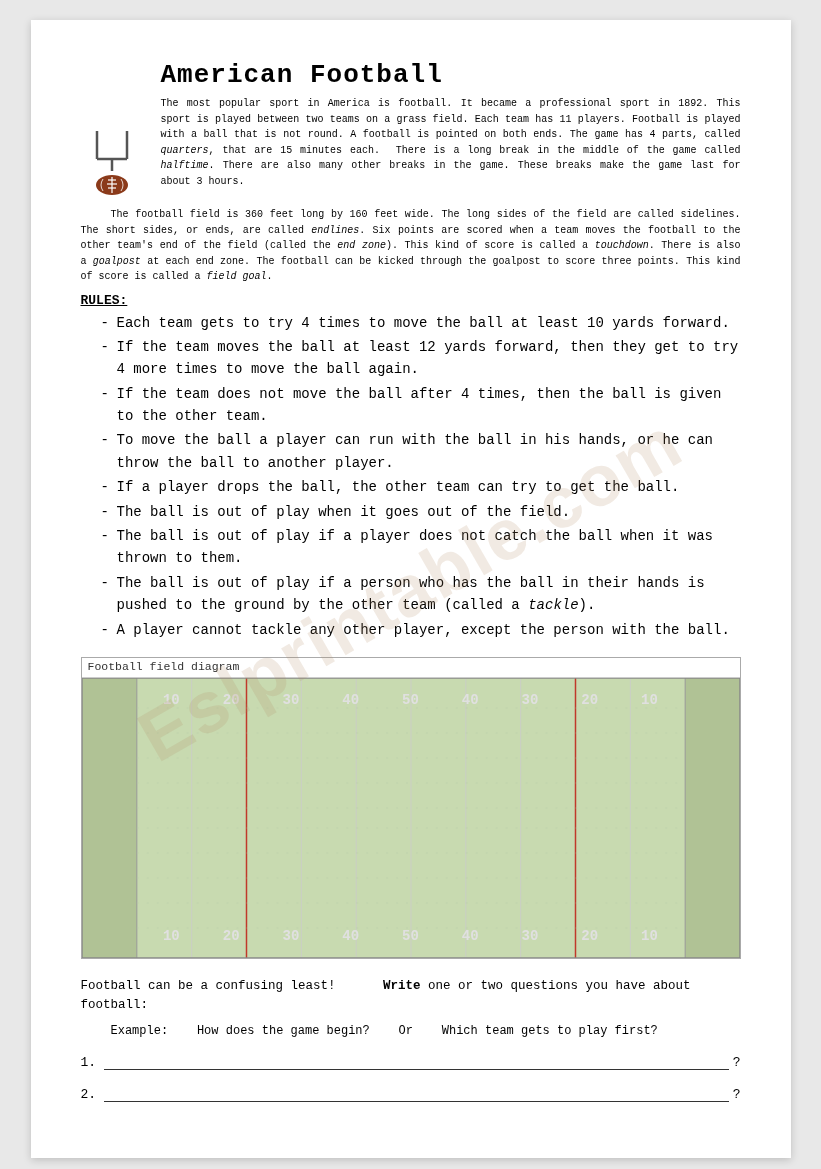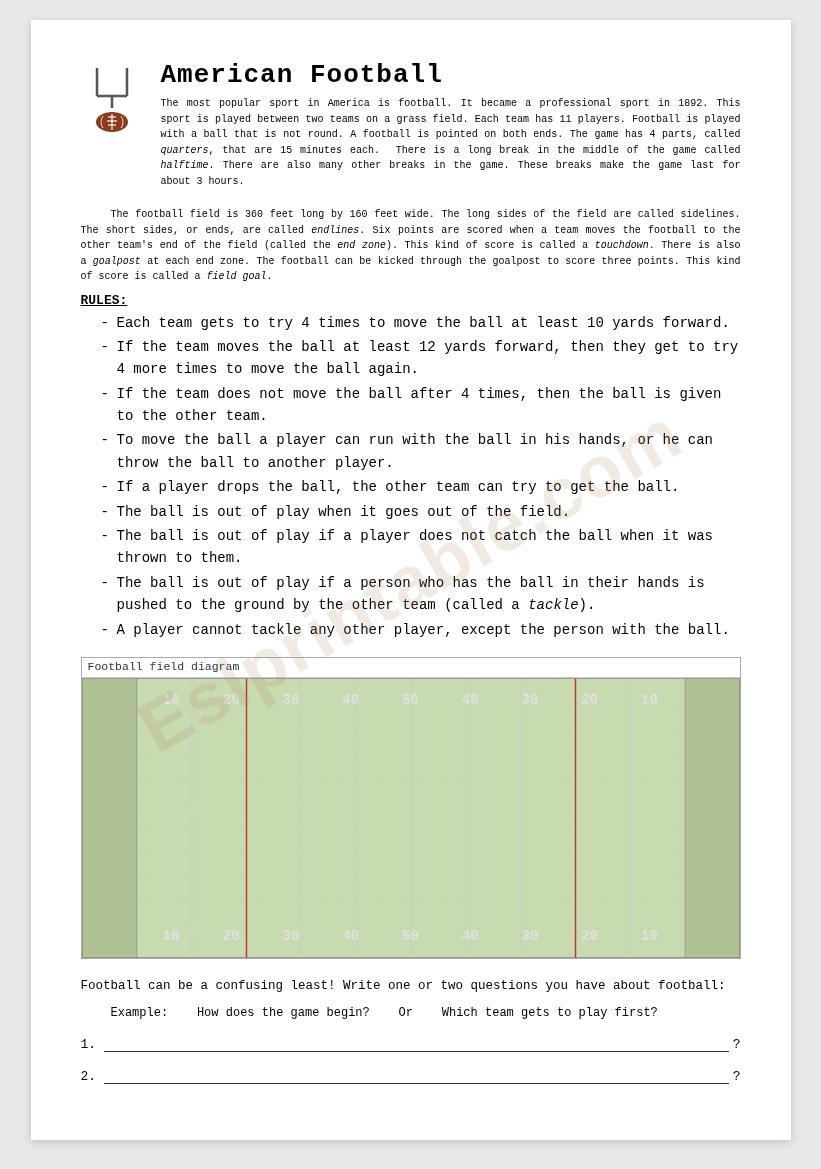--- a/index.html
+++ b/index.html
@@ -38,21 +38,21 @@
       transform: rotate(-30deg);
       white-space: nowrap;
       font-family: Arial, sans-serif;
       letter-spacing: 2px;
       user-select: none;
     }
 
     
     .header {
       display: flex;
-      align-items: flex-start;
+      align-items: flex-end;
       margin-bottom: 10px;
     }
     .goalpost-icon {
       margin-right: 18px;
       margin-top: 4px;
       flex-shrink: 0;
     }
     .goalpost-icon svg {
       display: block;
     }
@@ -162,21 +162,22 @@
     .bottom-section {
       margin-top: 18px;
       font-family: 'Courier New', Courier, monospace;
       font-size: 12.5px;
     }
     .bottom-prompt {
       margin-bottom: 10px;
       line-height: 1.5;
     }
     .bottom-prompt strong {
-      font-weight: normal;
+      font-weight: bold;
+      margin-left: 40px;
     }
     .example-line {
       margin-left: 30px;
       margin-bottom: 16px;
       font-size: 12px;
     }
     .question-line {
       display: flex;
       align-items: flex-end;
       margin-bottom: 16px;

